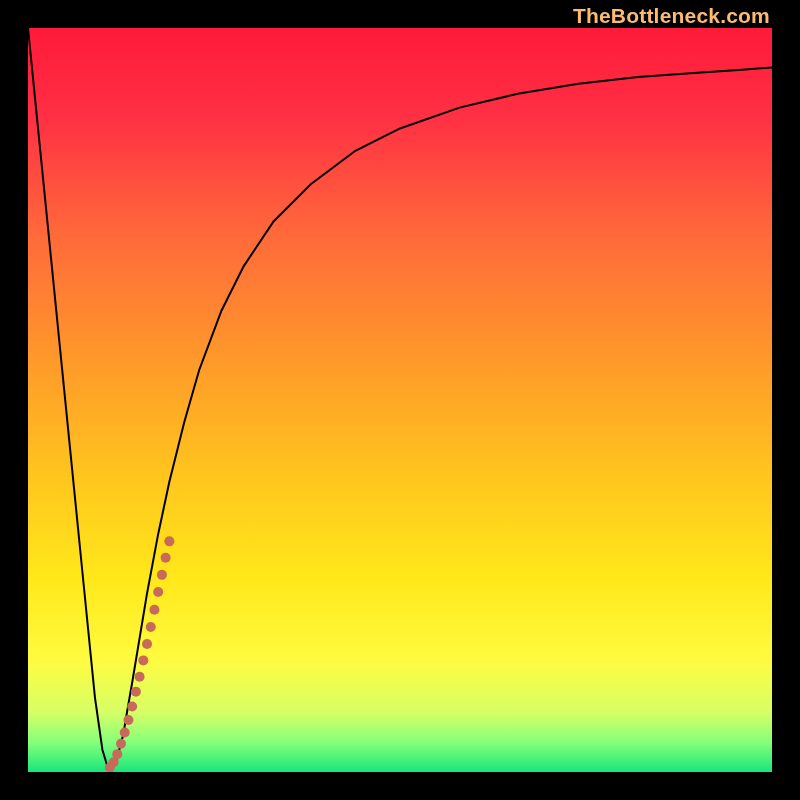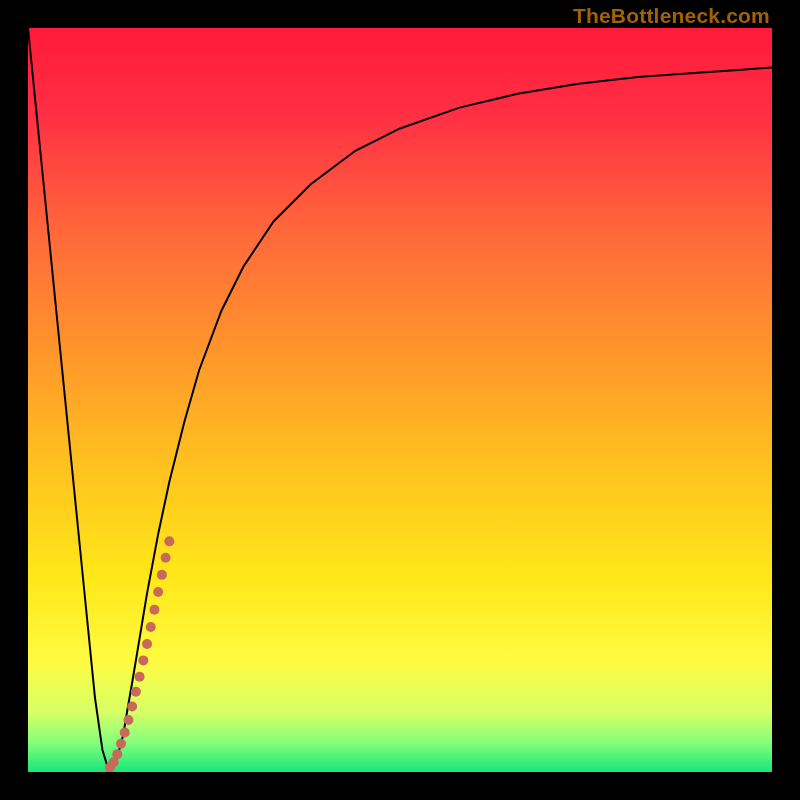--- a/index.html
+++ b/index.html
@@ -23,21 +23,21 @@
     position: absolute;
     left: 0;
     top: 0;
     width: 744px;
     height: 744px;
   }
   .watermark {
     position: absolute;
     top: 4px;
     right: 30px;
-    color: #a16207;
+    color: #fdba74;
     font-size: 21px;
     font-weight: 600;
     letter-spacing: 0.2px;
   }
 </style>
 </head>
 <body>
 
 <div class="watermark">TheBottleneck.com</div>
 

